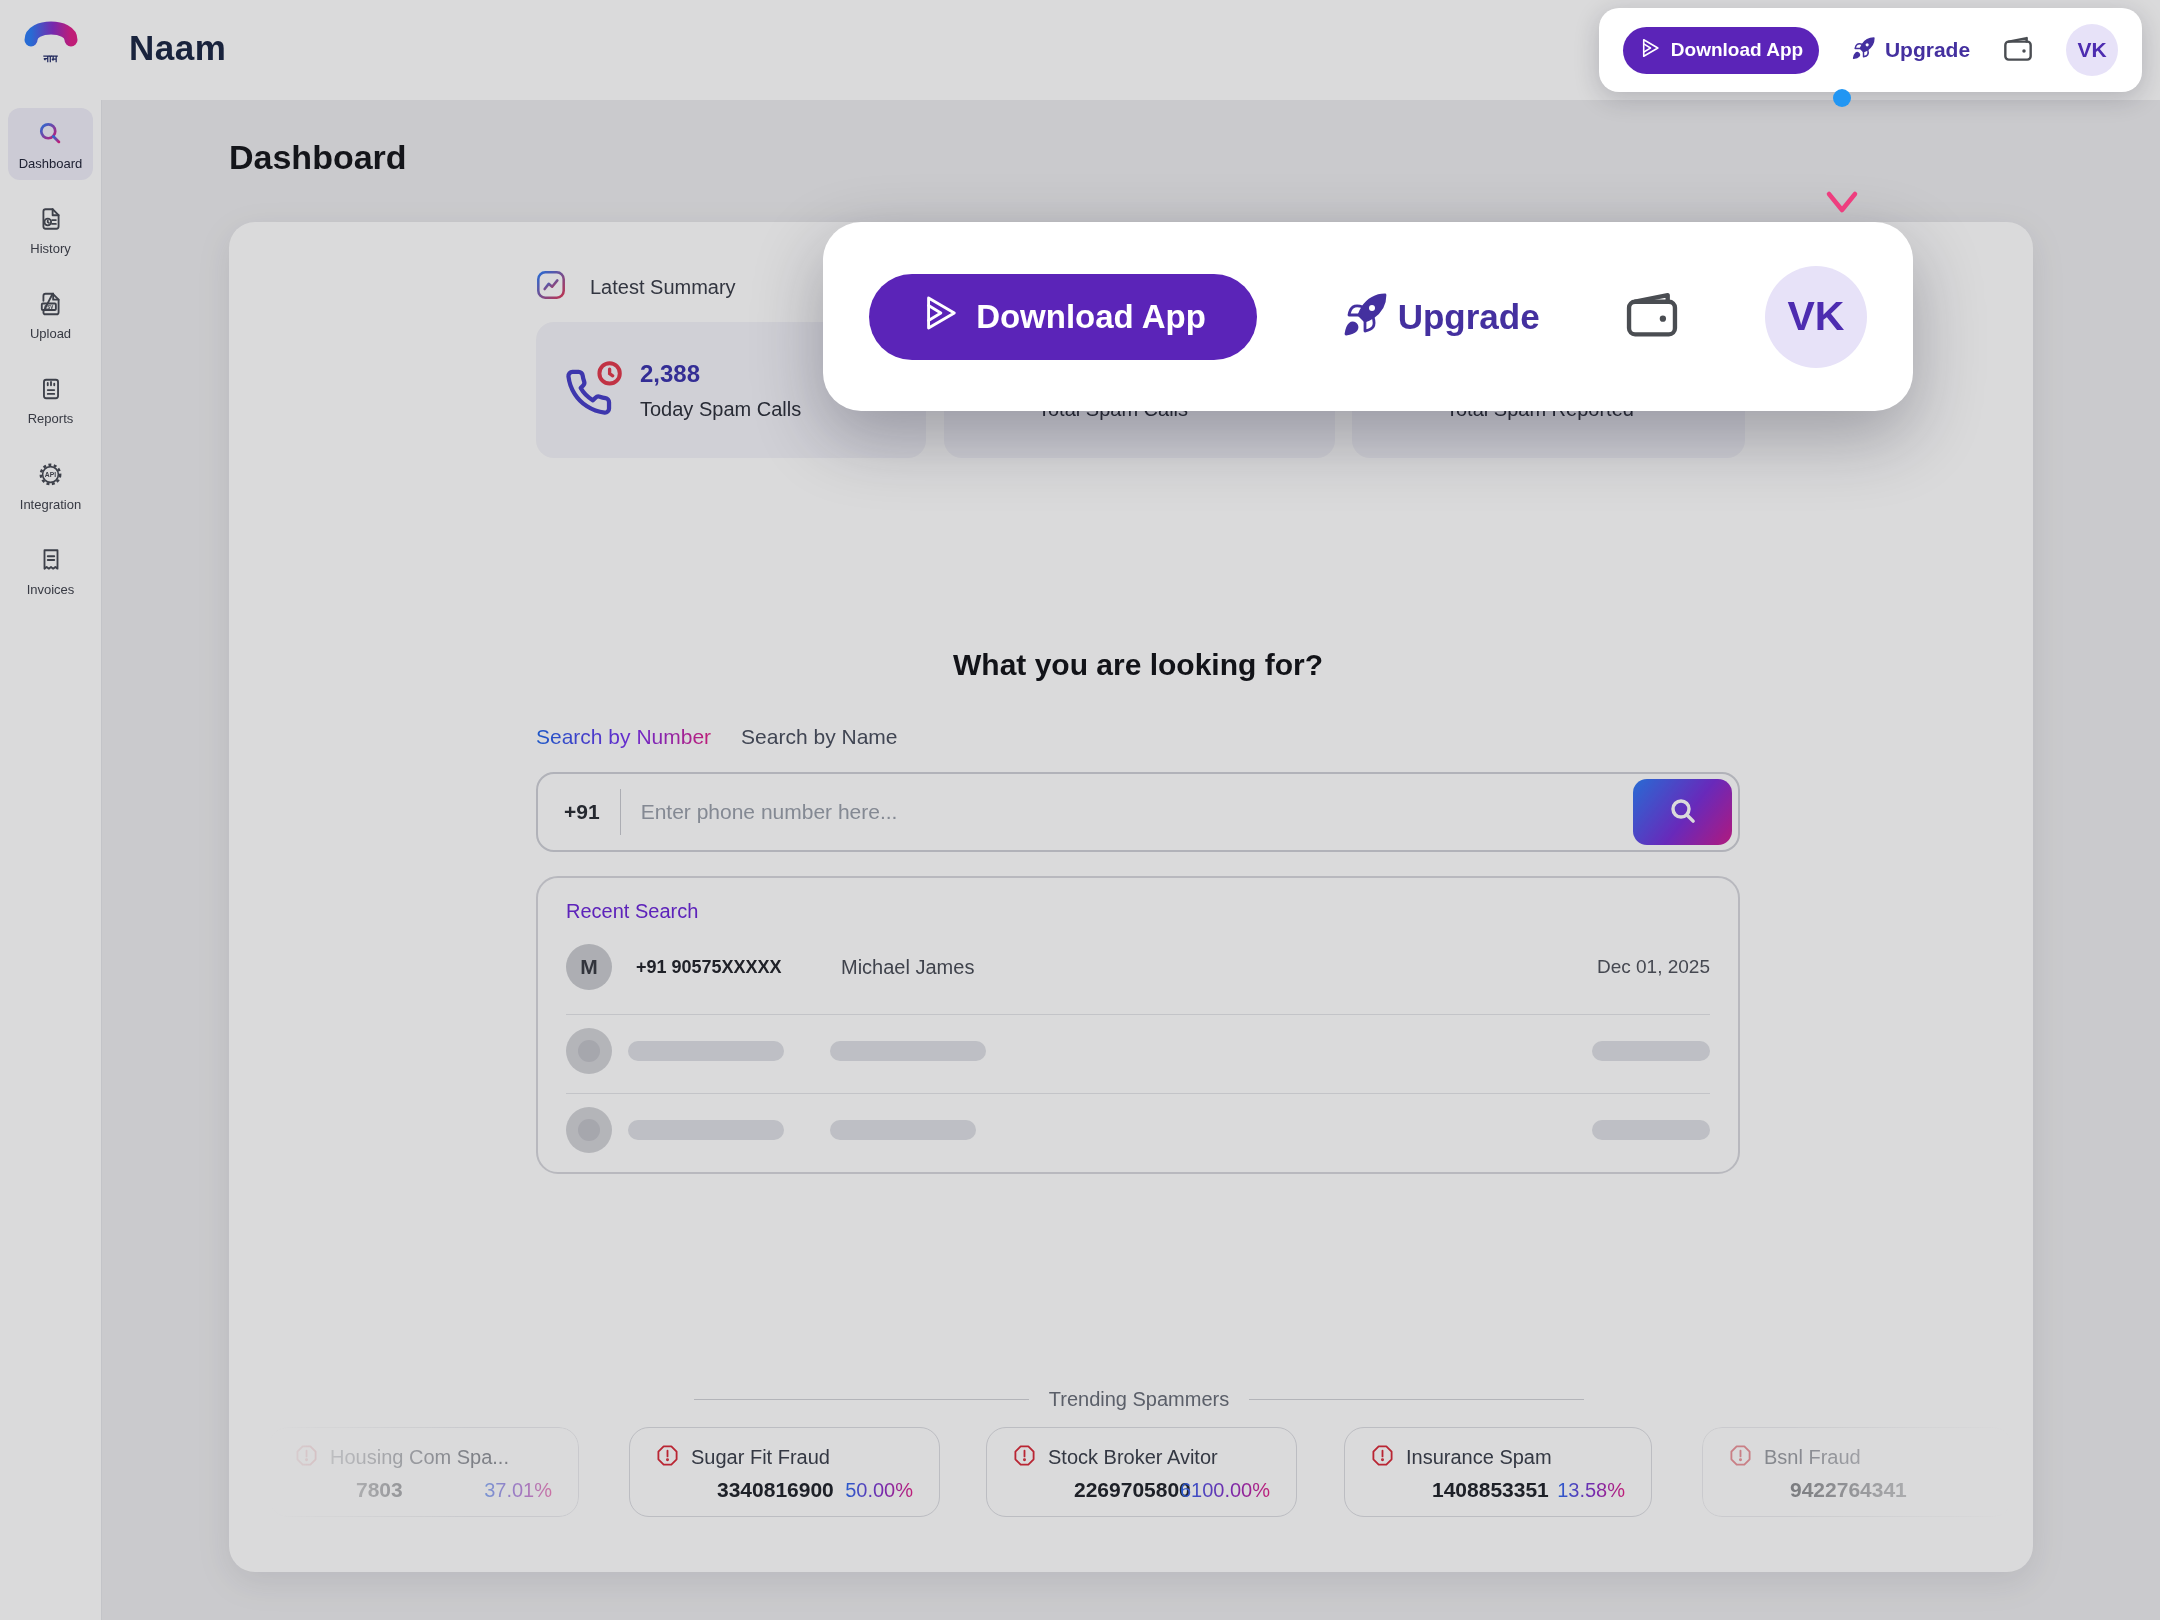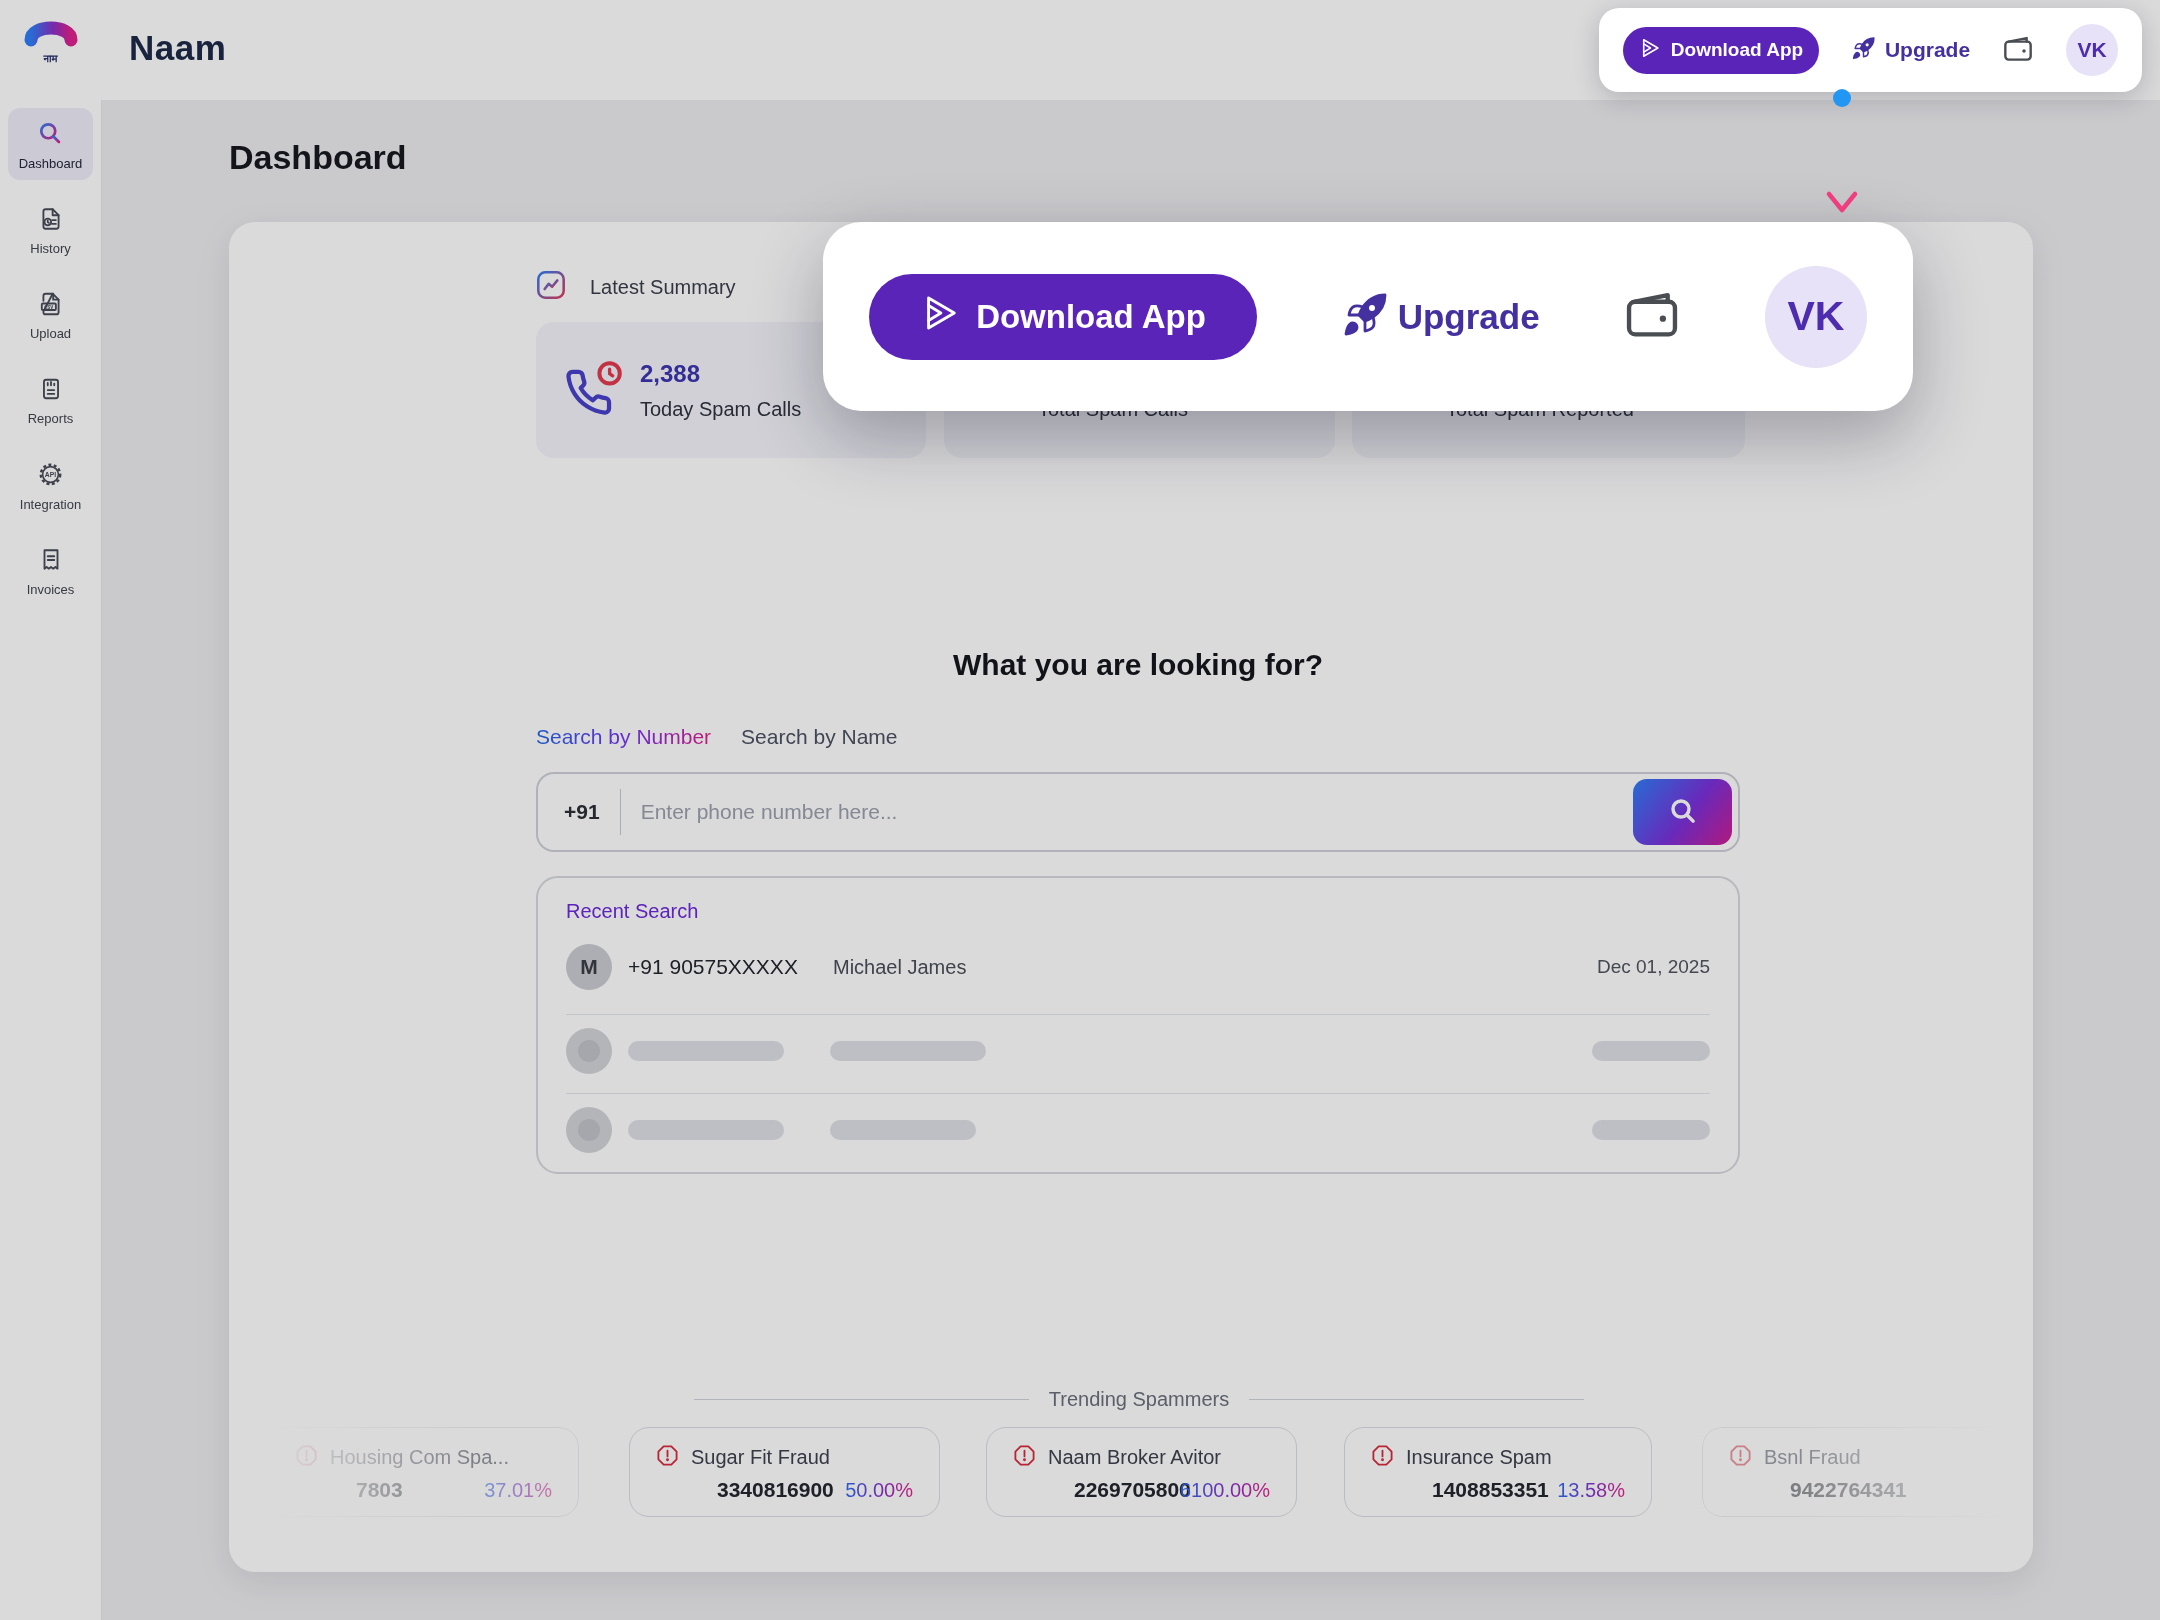--- a/index.html
+++ b/index.html
@@ -50,21 +50,21 @@
   .phone-input::placeholder{color:#9aa0ab;}
   .search-btn{width:99px;height:66px;border-radius:14px;margin-right:6px;border:none;cursor:pointer;
               background:linear-gradient(128deg,#2e7df7 0%,#7a30d9 55%,#cf1d91 100%);
               display:flex;align-items:center;justify-content:center;}
 
   .recent{position:absolute;left:307px;top:654px;width:1204px;height:298px;border:2px solid #d7d8dd;border-radius:22px;box-sizing:border-box;}
   .recent-title{position:absolute;left:28px;top:22px;font-size:20px;color:#6d28d9;}
   .rrow{position:absolute;left:28px;right:28px;height:50px;display:flex;align-items:center;}
   .avatar{width:46px;height:46px;border-radius:50%;background:#caccd0;color:#3a3d45;font-size:21px;font-weight:600;
           display:flex;align-items:center;justify-content:center;flex:0 0 auto;}
-  .rnum{margin-left:16px;width:205px;font-size:21px;font-weight:400;color:#24262d;}
+  .rnum{margin-left:24px;width:205px;font-size:18px;font-weight:700;color:#24262d;}
   .rname{font-size:20px;color:#4a4e58;}
   .rdate{margin-left:auto;font-size:19px;color:#51545d;}
   .rdiv{position:absolute;left:28px;right:28px;height:1px;background:#e4e5e9;}
   .skel .scir{width:46px;height:46px;border-radius:50%;background:#d3d4d8;position:relative;flex:0 0 auto;}
   .skel .scir::after{content:"";position:absolute;left:12px;top:12px;width:22px;height:22px;border-radius:50%;background:#c2c3c9;}
   .sbar{height:20px;border-radius:10px;background:#dee0e5;}
 
   .trend-div{position:absolute;left:465px;top:1166px;width:890px;display:flex;align-items:center;gap:20px;}
   .trend-div .line{flex:1;height:1px;background:#d2d3d8;}
   .trend-div .lbl{font-size:20px;color:#6a6f7a;white-space:nowrap;}
@@ -349,21 +349,21 @@
 
     <div class="tcard" style="left:757px;width:311px;">
       <div class="trow1">
         <span>
           <svg width="23" height="23" viewBox="0 0 24 24" fill="none" stroke="#d92b3a" stroke-width="1.9" stroke-linejoin="round">
             <polygon points="8,2.5 16,2.5 21.5,8 21.5,16 16,21.5 8,21.5 2.5,16 2.5,8"></polygon>
             <line x1="12" y1="7" x2="12" y2="13" stroke-linecap="round"></line>
               <circle cx="12" cy="16.4" r="0.6" fill="#d92b3a"></circle>
           </svg>
         </span>
-        <span class="tname">Naam Broker Avitor</span>
+        <span class="tname">Stock Broker Avitor</span>
       </div>
       <span class="tnum">2269705800</span>
       <span class="tpct">6100.00%</span>
     </div>
 
     <div class="tcard" style="left:1115px;width:308px;">
       <div class="trow1">
         <span>
           <svg width="23" height="23" viewBox="0 0 24 24" fill="none" stroke="#d92b3a" stroke-width="1.9" stroke-linejoin="round">
             <polygon points="8,2.5 16,2.5 21.5,8 21.5,16 16,21.5 8,21.5 2.5,16 2.5,8"></polygon>

